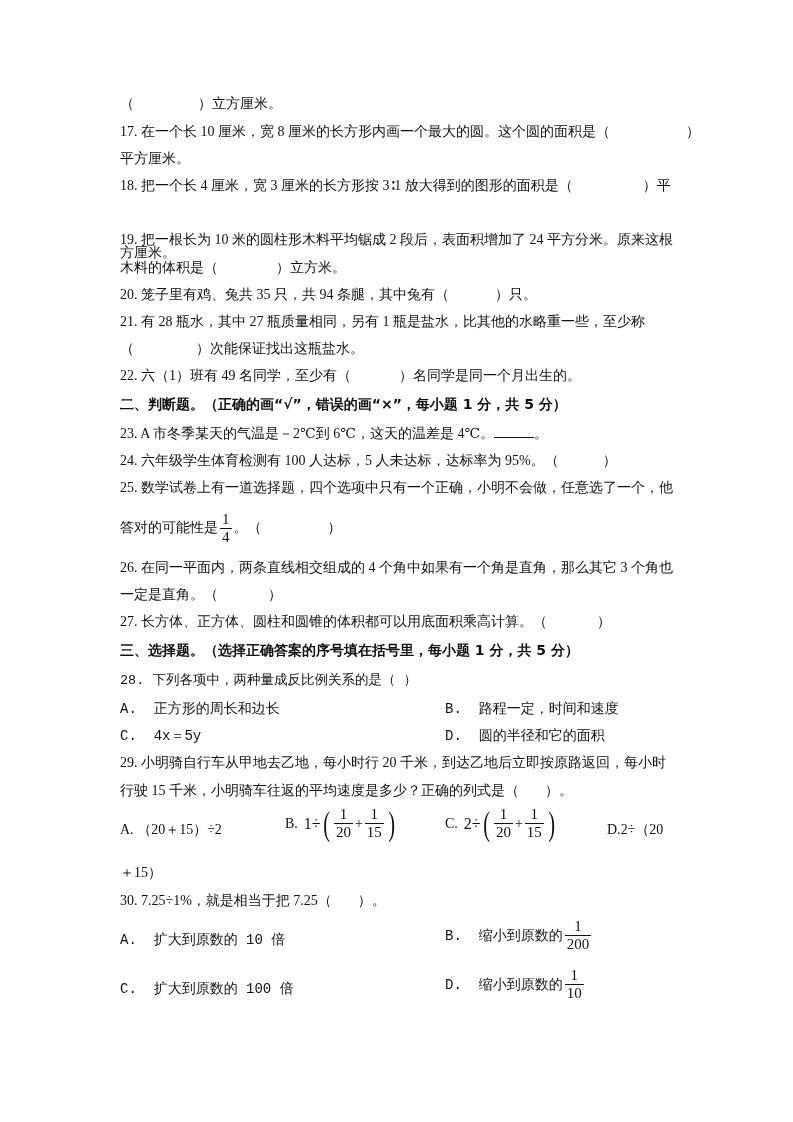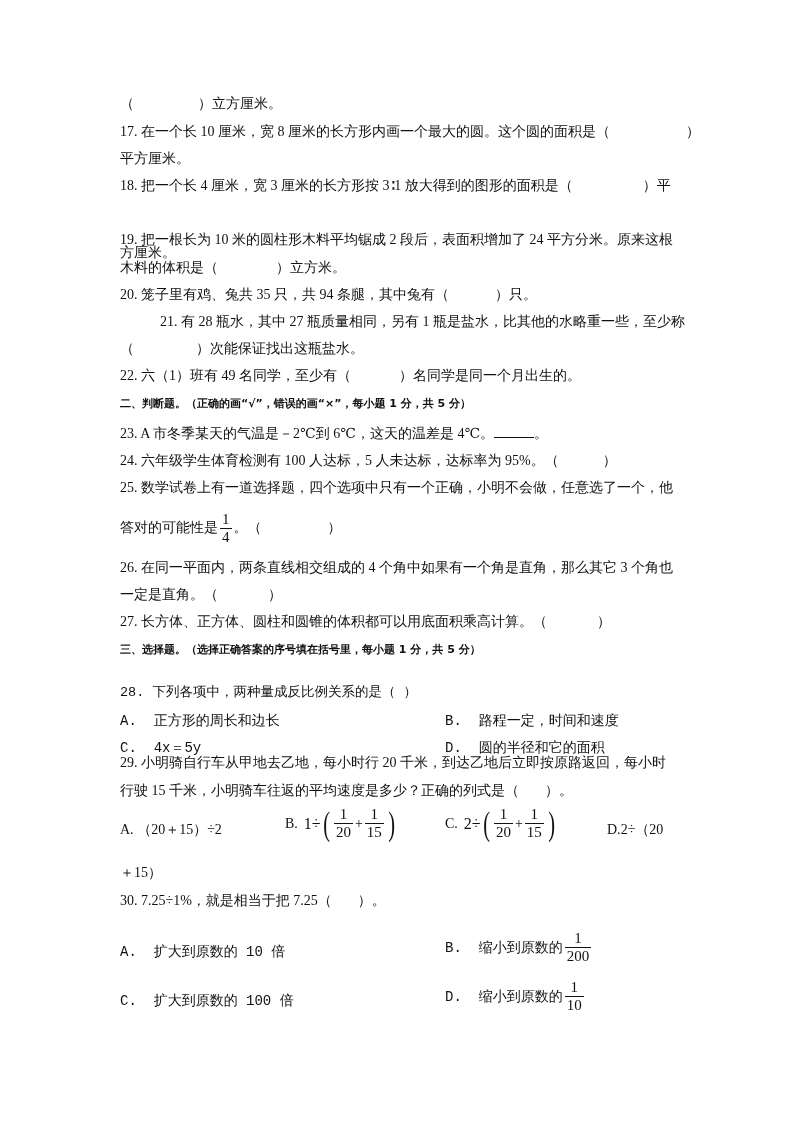--- a/index.html
+++ b/index.html
@@ -1,29 +1,29 @@
 <!DOCTYPE html>
 <html><head>
 <meta charset="utf-8">
 <style>
   html, body { margin: 0; padding: 0; background: #ffffff; }
   body { width: 793px; height: 1122px; position: relative; overflow: hidden;
          font-family: "Liberation Serif", "DejaVu Serif", serif; color: #111; }
   .page { position: absolute; left: 0; top: 0; width: 773px; height: 1122px; }
   .line { position: absolute; left: 120px; font-size: 14px; white-space: nowrap; line-height: 20px; }
-  .heading { font-weight: bold; font-size: 11px; font-family: "DejaVu Sans", "Liberation Sans", sans-serif; }
+  .heading { font-weight: bold; font-size: 14px; font-family: "DejaVu Sans", "Liberation Sans", sans-serif; }
   .blank { display: inline-block; }
   .frac { display: inline-flex; flex-direction: column; align-items: center; vertical-align: middle; font-size: 15px; line-height: 17px; margin: 0 2px; }
   .frac .num { padding: 0 2px; }
   .frac .den { border-top: 1px solid #111; padding: 0 2px; }
   .paren { display: inline-block; font-size: 34px; vertical-align: middle; line-height: 34px; transform: scaleX(0.6); font-weight: 100; }
   .expr { display: inline-flex; align-items: center; }
   .underline-blank { display: inline-block; width: 40px; border-bottom: 1px solid #111; height: 14px; vertical-align: baseline; }
   .opt { position: absolute; font-size: 14px; white-space: nowrap; line-height: 20px; }
-  .mono { font-family: "Liberation Mono", "DejaVu Sans Mono", monospace; margin-top: 12px; }
+  .mono { font-family: "Liberation Mono", "DejaVu Sans Mono", monospace; }
 </style>
 </head>
 <body>
 
 <div class="page">
 
   <div class="line" style="top:94px;">
     <span>（</span><span class="blank" style="width:64px;"></span><span>）立方厘米。</span>
   </div>
 
@@ -45,21 +45,21 @@
     <span>19. 把一根长为 10 米的圆柱形木料平均锯成 2 段后，表面积增加了 24 平方分米。原来这根</span>
   </div>
   <div class="line" style="top:258px;">
     <span>木料的体积是（</span><span class="blank" style="width:58px;"></span><span>）立方米。</span>
   </div>
 
   <div class="line" style="top:285px;">
     <span>20. 笼子里有鸡、兔共 35 只，共 94 条腿，其中兔有（</span><span class="blank" style="width:46px;"></span><span>）只。</span>
   </div>
 
-  <div class="line" style="top:312px;margin-left:40px;">
+  <div class="line" style="top:312px;">
     <span>21. 有 28 瓶水，其中 27 瓶质量相同，另有 1 瓶是盐水，比其他的水略重一些，至少称</span>
   </div>
   <div class="line" style="top:339px;">
     <span>（</span><span class="blank" style="width:62px;"></span><span>）次能保证找出这瓶盐水。</span>
   </div>
 
   <div class="line" style="top:366px;">
     <span>22. 六（1）班有 49 名同学，至少有（</span><span class="blank" style="width:48px;"></span><span>）名同学是同一个月出生的。</span>
   </div>
 

